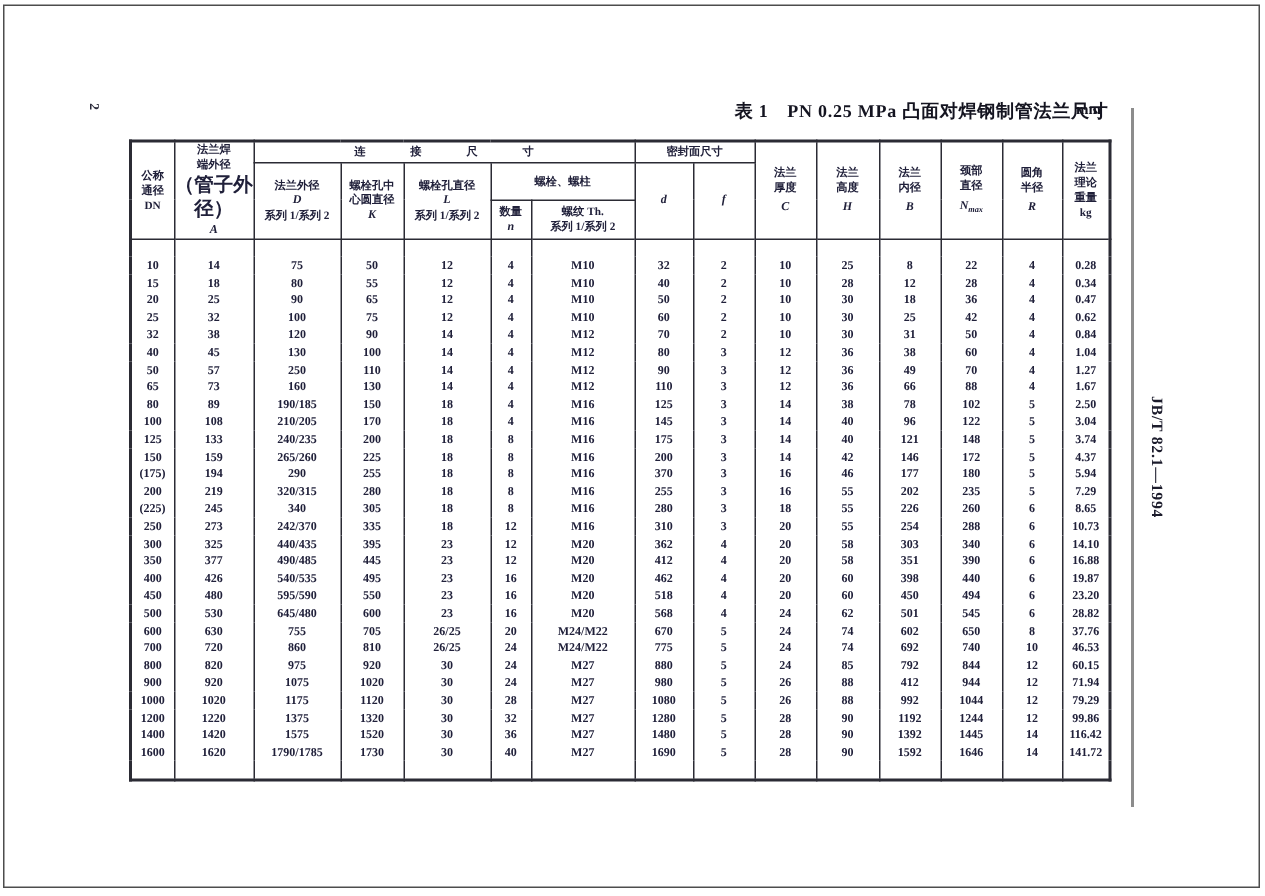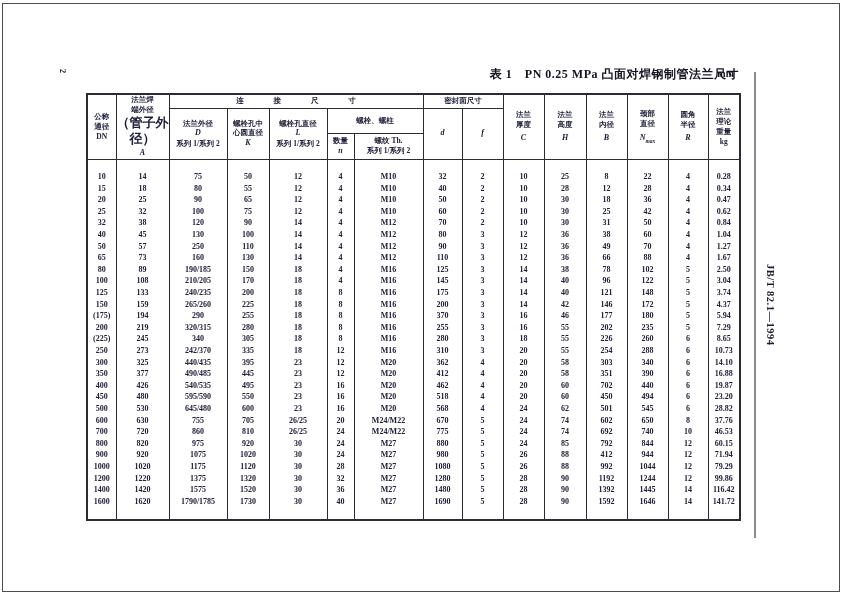--- a/index.html
+++ b/index.html
@@ -505,21 +505,21 @@
         <td>426</td>
         <td>540/535</td>
         <td>495</td>
         <td>23</td>
         <td>16</td>
         <td>M20</td>
         <td>462</td>
         <td>4</td>
         <td>20</td>
         <td>60</td>
-        <td>702</td>
+        <td>398</td>
         <td>440</td>
         <td>6</td>
         <td>19.87</td>
       </tr>
       <tr>
         <td>450</td>
         <td>480</td>
         <td>595/590</td>
         <td>550</td>
         <td>23</td>

